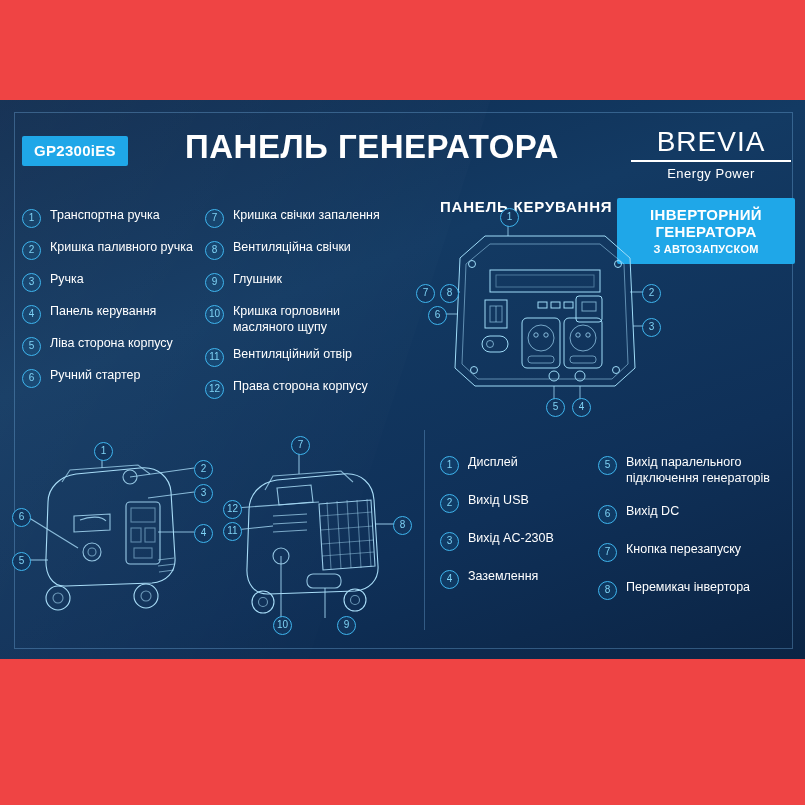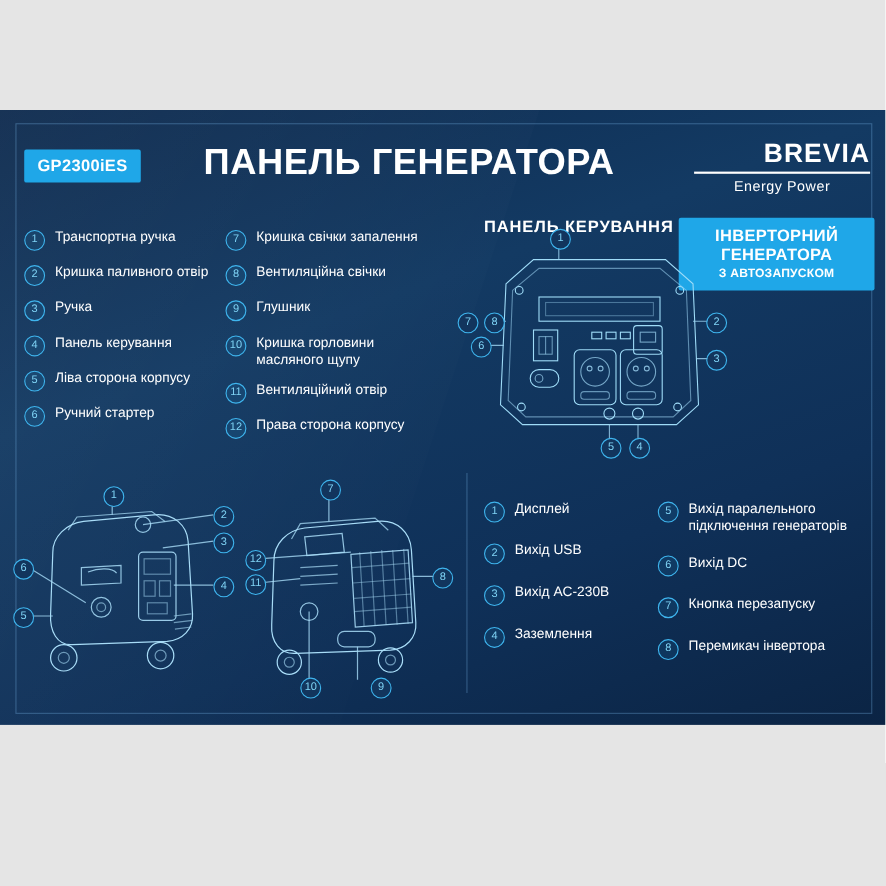--- a/index.html
+++ b/index.html
@@ -10,21 +10,21 @@
   body {
     width: 805px;
     height: 805px;
     font-family: "Liberation Sans", sans-serif;
     overflow: hidden;
   }
   .stage {
     position: relative;
     width: 805px;
     height: 805px;
-    background: #e5e5e5;
+    background: #ef4444;
   }
   .poster {
     position: absolute;
     left: 0;
     top: 100px;
     width: 805px;
     height: 559px;
     background: linear-gradient(160deg, #0d2a4e 0%, #133a63 35%, #0f3058 70%, #0b2444 100%);
     overflow: hidden;
   }
@@ -68,25 +68,24 @@
     white-space: nowrap;
   }
   .brand {
     position: absolute;
     right: 14px; top: 28px;
     width: 160px;
     text-align: center;
   }
   .brand-name {
     color: #ffffff;
-    font-size: 24px;
-    font-weight: bold;
+    font-size: 28px;
+    font-weight: normal;
     letter-spacing: 1px;
     line-height: 1;
-    text-align: right;
   }
   .brand-rule {
     height: 2px;
     background: #ffffff;
     margin: 4px 0 4px 0;
   }
   .brand-tag {
     color: #ffffff;
     font-size: 13px;
     letter-spacing: 0.5px;
@@ -216,21 +215,21 @@
       <div class="l3">З АВТОЗАПУСКОМ</div>
     </div>
 
     <div class="legend" id="legend-left">
       <div class="legend-item">
         <div class="bullet">1</div>
         <div class="legend-label">Транспортна ручка</div>
       </div>
       <div class="legend-item">
         <div class="bullet">2</div>
-        <div class="legend-label">Кришка паливного отвір</div>
+        <div class="legend-label">Кришка паливного ручка</div>
       </div>
       <div class="legend-item">
         <div class="bullet">3</div>
         <div class="legend-label">Ручка</div>
       </div>
       <div class="legend-item">
         <div class="bullet">4</div>
         <div class="legend-label">Панель керування</div>
       </div>
       <div class="legend-item">

